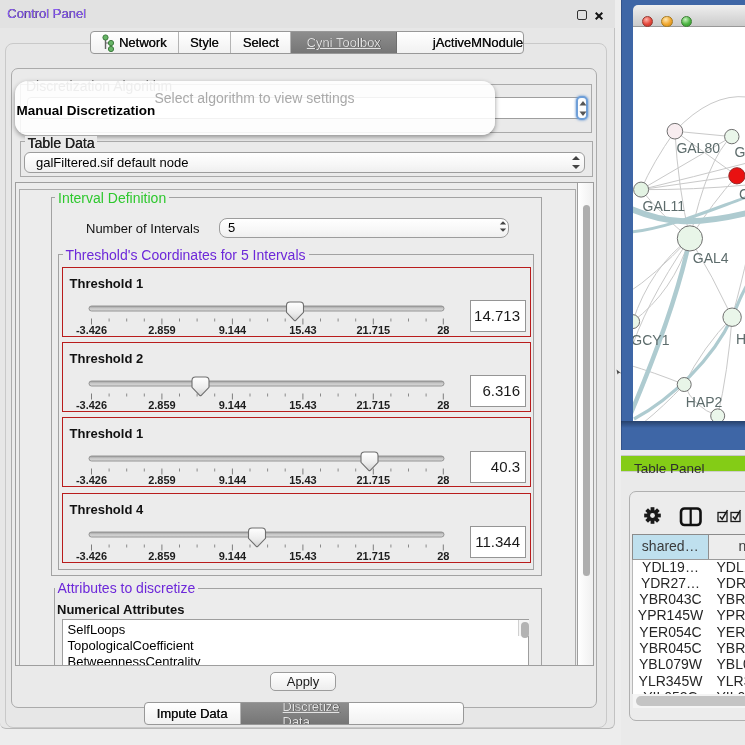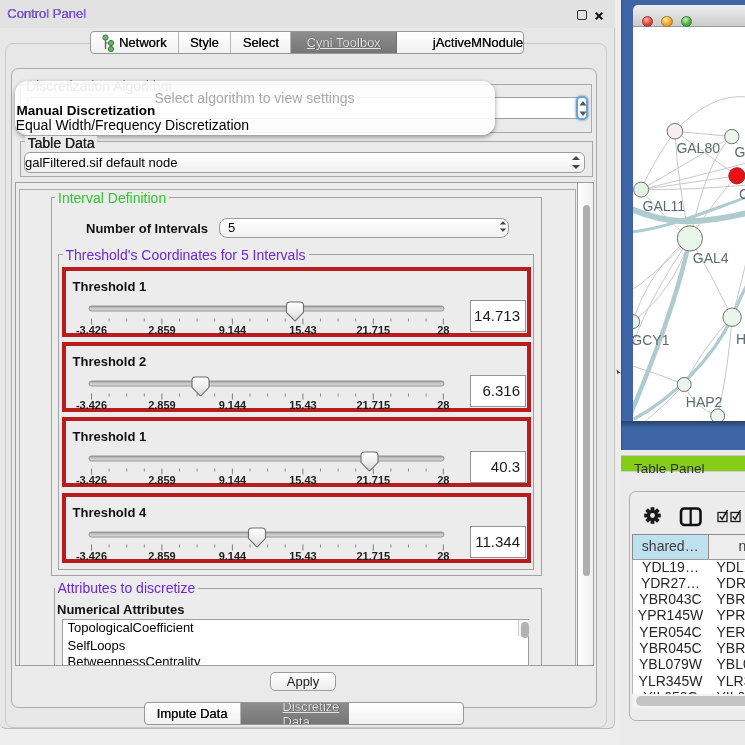--- a/index.html
+++ b/index.html
@@ -21,32 +21,32 @@
 #botseg { left:143.5px; top:702px; width:320px; }
 .tb { position:absolute; border:1px solid #a9a9a9; }
 .tbt { position:absolute; font-size:14px; background:#ececec; padding:0 3px; line-height:14px; white-space:nowrap; }
 #combo1 { position:absolute; left:27px; top:97px; width:559px; height:22px; background:#fff; border:1px solid #9e9e9e; border-radius:4px; }
 #combo1btn { position:absolute; left:576px; top:96px; width:12px; height:24px; background:#fdfdfd; border:2.5px solid #6f9fd8; border-radius:5px; box-shadow:0 0 2px 1px rgba(100,150,210,0.55); }
 #popup { position:absolute; left:14.5px; top:81px; width:480px; height:54px; background:rgba(255,255,255,0.87); border-radius:13px;
  box-shadow:0 2px 5px rgba(0,0,0,0.4); }
 #popup .it1 { position:absolute; left:0; right:0; top:8.5px; text-align:center; color:#a9a9a9; font-size:14px; }
 #popup .it2 { position:absolute; left:2px; top:21.5px; font-weight:bold; font-size:13.5px; color:#000; }
 #popup .it3 { position:absolute; left:1.2px; top:35.5px; font-size:14px; color:#000; }
-#combo2 { position:absolute; left:24px; top:152px; width:561px; height:21px; background:linear-gradient(#ffffff,#f7f7f7 60%,#efefef); border:1px solid #9c9c9c; border-radius:6px; font-size:13px; color:#000; line-height:19px; }
+#combo2 { position:absolute; left:24px; top:152px; width:561px; height:21px; background:linear-gradient(#ffffff,#f7f7f7 60%,#efefef); border:1px solid #9c9c9c; border-radius:6px; font-size:13px; color:#000; line-height:19px; padding-left:11px; }
 .arrows { position:absolute; width:8px; height:13px; }
 .arrows:before { content:""; position:absolute; left:0; top:0; border:4px solid transparent; border-bottom:4.5px solid #444; border-top:none; }
 .arrows:after { content:""; position:absolute; left:0; bottom:0; border:4px solid transparent; border-top:4.5px solid #444; border-bottom:none; }
 #scrollpanel { position:absolute; left:15px; top:182px; width:579px; height:484px; border:1px solid #9e9e9e; background:#ececec; overflow:hidden; }
 #vsb { position:absolute; left:577px; top:182px; width:17px; height:484px; background:linear-gradient(90deg,#ffffff,#f0f0f0); border:1px solid #9e9e9e; }
 #vsbthumb { position:absolute; left:583px; top:205px; width:7px; height:371px; background:#aeaeae; border-radius:4px; }
 .bluetitle { color:#6d28d9; }
 .greentitle { color:#2ec82e; }
-#numint { position:absolute; left:70px; top:38px; font-size:13px; font-weight:bold; color:#111; }
+#numint { position:absolute; left:70px; top:38px; font-size:13px; font-weight:normal; color:#111; }
 #combo3 { position:absolute; left:203px; top:35px; width:290px; height:20px; background:linear-gradient(#ffffff,#f7f7f7 60%,#efefef); border:1px solid #9c9c9c; border-radius:8px; font-size:13px; line-height:18px; padding-left:8px; }
-.tpanel { position:absolute; left:46px; width:469px; height:70px; border:4px solid #b91c1c; background:#ececec; }
+.tpanel { position:absolute; left:46px; width:469px; height:70px; border:1px solid #b91c1c; background:#ececec; }
 .tlabel { position:absolute; left:6.5px; top:8px; font-size:13px; font-weight:bold; color:#111; }
 .sld { position:absolute; }
 .tfield { position:absolute; left:454px; width:56px; height:32px; background:#fff; border:1px solid #959595;
  font-size:15px; color:#1a1a1a; text-align:right; padding-right:5px; line-height:29px; }
 #numattr { position:absolute; left:41px; top:419px; font-size:13px; font-weight:bold; color:#111; }
 #attrlist { position:absolute; left:46px; top:436px; width:467px; height:60px; background:#fff; border:1px solid #9e9e9e; font-size:13px; color:#000; }
 #attrlist div { padding-left:4.5px; height:16.1px; line-height:16.1px; }
 #attrsb { position:absolute; left:455px; top:0px; width:11px; height:58px; background:#f5f5f5; border-left:1px solid #d0d0d0; }
 #attrsbthumb { position:absolute; left:1.5px; top:2px; width:8px; height:56px; background:#b3b3b3; border-radius:4px; }
 #applybtn { position:absolute; left:270px; top:672px; width:66px; height:19px; border:1px solid #9c9c9c; border-radius:5px;
@@ -102,21 +102,20 @@
 <div id="combo1"></div>
 <div id="combo1btn"></div>
 <svg style="position:absolute;left:578.5px;top:101px" width="8" height="15" viewBox="0 0 8 15">
     <path d="M 4 0 L 7.5 4.5 L 0.5 4.5 Z" fill="#555"></path>
     <path d="M 4 15 L 7.5 10.5 L 0.5 10.5 Z" fill="#555"></path>
   </svg>
 
 <div id="popup">
   <div class="it1">Select algorithm to view settings</div>
   <div class="it2">Manual Discretization</div>
-  <div class="it3">Equal Width/Frequency Discretization</div>
 </div>
 
 <div class="tb" style="left:20px;top:141px;width:573px;height:36px"></div>
 <div class="tbt" style="left:24.5px;top:135.5px;color:#222;background:#eaeaea;text-shadow:0.3px 0 0 #222">Table Data</div>
 <div id="combo2">galFiltered.sif default node</div>
 <div class="arrows" style="left:572px;top:155.5px"></div>
 
 <div id="scrollpanel">
   <div class="tb" style="left:3px;top:6px;width:557px;height:640px;border-color:#ababab"></div>
   <div class="tb" style="left:35px;top:14px;width:491px;height:379px;border-color:#a2a2a2"></div>
@@ -311,22 +310,22 @@
       <text x="101.9" y="38.5" text-anchor="middle" font-size="11" font-weight="bold" fill="#1d1d1d">2.859</text>
       <text x="172.4" y="38.5" text-anchor="middle" font-size="11" font-weight="bold" fill="#1d1d1d">9.144</text>
       <text x="242.9" y="38.5" text-anchor="middle" font-size="11" font-weight="bold" fill="#1d1d1d">15.43</text>
       <text x="313.3" y="38.5" text-anchor="middle" font-size="11" font-weight="bold" fill="#1d1d1d">21.715</text>
       <text x="383.3" y="38.5" text-anchor="middle" font-size="11" font-weight="bold" fill="#1d1d1d">28</text>
 <path d="M 188.5 10.5 Q 188.5 7 192.0 7 L 202.0 7 Q 205.5 7 205.5 10.5 L 205.5 17.3 L 197.8 25.3 Q 197.0 26 196.2 25.3 L 188.5 17.3 Z" fill="url(#thg4)" stroke="#6e6e6e" stroke-width="1.1"></path>
 </svg>
 <div class="tfield" style="top:343.0px">11.344</div>
   <div id="numattr">Numerical Attributes</div>
   <div id="attrlist">
+    <div style="margin-top:1.5px">SelfLoops</div>
     <div>TopologicalCoefficient</div>
-    <div style="margin-top:1.5px">SelfLoops</div>
     <div>BetweennessCentrality</div>
     <div id="attrsb">
         <div id="attrsbthumb"></div>
       </div>
   </div>
 </div>
 <div id="vsb"></div>
 <div id="vsbthumb"></div>
 
 <div id="applybtn">Apply</div>

